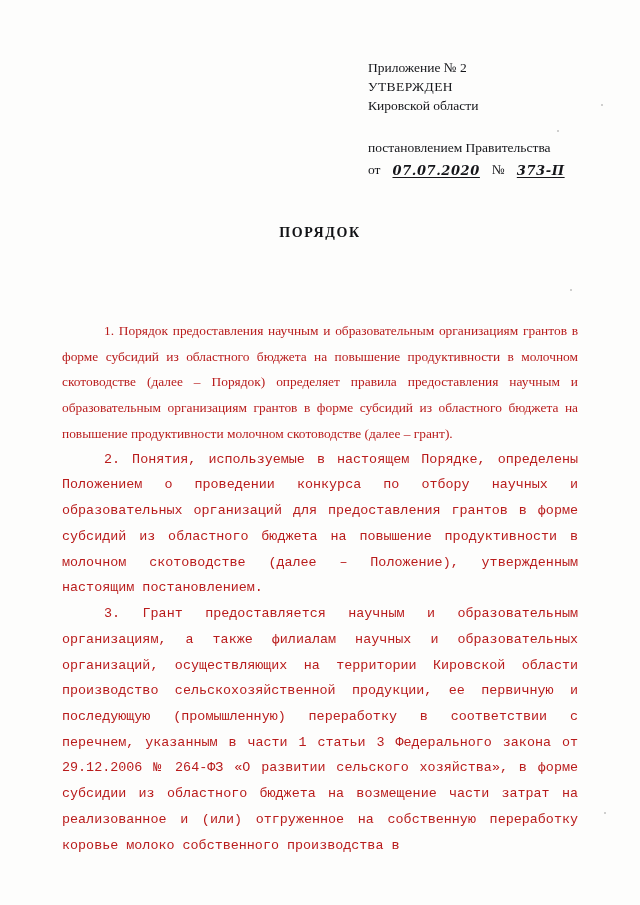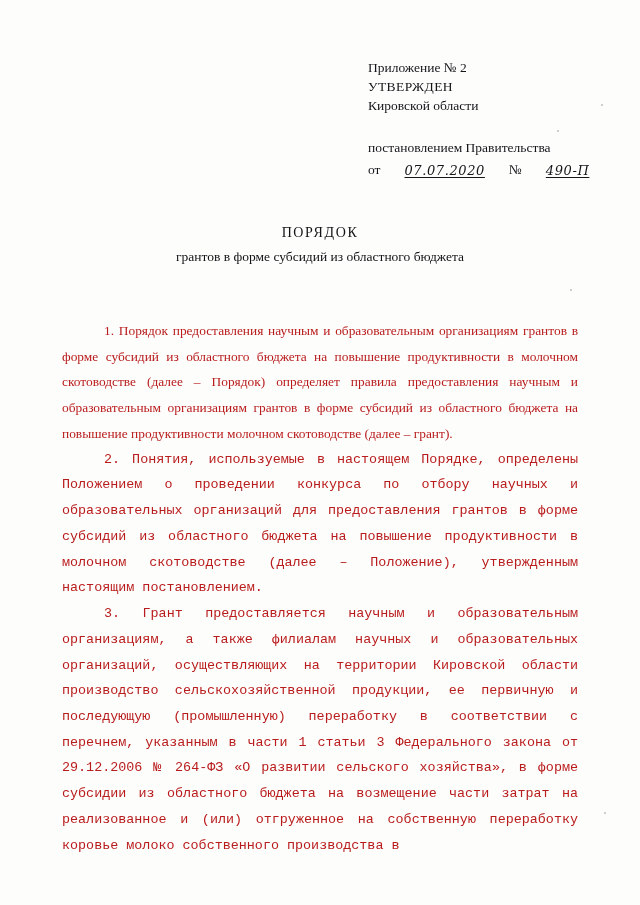--- a/index.html
+++ b/index.html
@@ -37,43 +37,44 @@
   .header-approved {
     letter-spacing: 0.4px;
   }
   .header-resolution {
     margin-top: 23px;
   }
   .header-date-row {
     margin-top: 2px;
     display: flex;
     align-items: baseline;
-    gap: 24px;
+    gap: 12px;
   }
   .hand {
     font-family: "DejaVu Serif", serif;
     font-style: italic;
     font-size: 13px;
     letter-spacing: 0.6px;
     border-bottom: 0px solid transparent;
     position: relative;
     top: 1px;
+    font-weight: bold;
   }
   .hand-underline {
     text-decoration: underline;
     text-decoration-thickness: 1px;
     text-underline-offset: 2px;
   }
   .title-block {
     position: absolute;
     top: 222px;
     left: 62px;
     width: 516px;
     text-align: center;
-    font-weight: normal;
+    font-weight: bold;
     font-size: 14px;
     line-height: 1.5;
     color: #111215;
   }
   .title-main {
     letter-spacing: 1.6px;
     margin-bottom: 4px;
   }
   .title-sub {
     font-size: 13.5px;
@@ -112,27 +113,26 @@
 
   <div class="header-block">
     <div class="header-line">Приложение № 2</div>
     <div class="header-line header-approved">УТВЕРЖДЕН</div>
     <div class="header-line">Кировской области</div>
     <div class="header-line header-resolution">постановлением Правительства</div>
     <div class="header-date-row">
       <span>от</span>
       <span class="hand hand-underline">07.07.2020</span>
       <span>№</span>
-      <span class="hand hand-underline">490-П</span>
+      <span class="hand hand-underline">373-П</span>
     </div>
   </div>
 
   <div class="title-block">
     <div class="title-main">ПОРЯДОК</div>
-    <div class="title-sub">грантов в форме субсидий из областного бюджета</div>
   </div>
 
   <div class="body-block">
     <p class="para">1. Порядок предоставления научным и образовательным организациям грантов в форме субсидий из областного бюджета на повышение продуктивности в молочном скотоводстве (далее – Порядок) определяет правила предоставления научным и образовательным организациям грантов в форме субсидий из областного бюджета на повышение продуктивности молочном скотоводстве (далее – грант).</p>
     <p class="para">2. Понятия, используемые в настоящем Порядке, определены Положением о проведении конкурса по отбору научных и образовательных организаций для предоставления грантов в форме субсидий из областного бюджета на повышение продуктивности в молочном скотоводстве (далее – Положение), утвержденным настоящим постановлением.</p>
     <p class="para">3. Грант предоставляется научным и образовательным организациям, а также филиалам научных и образовательных организаций, осуществляющих на территории Кировской области производство сельскохозяйственной продукции, ее первичную и последующую (промышленную) переработку в соответствии с перечнем, указанным в части 1 статьи 3 Федерального закона от 29.12.2006 № 264-ФЗ «О развитии сельского хозяйства», в форме субсидии из областного бюджета на возмещение части затрат на реализованное и (или) отгруженное на собственную переработку коровье молоко собственного производства в</p>
   </div>
 
   <span class="speck" style="left:601px;top:104px;width:2px;height:2px;"></span>
   <span class="speck" style="left:557px;top:130px;width:2px;height:2px;"></span>

